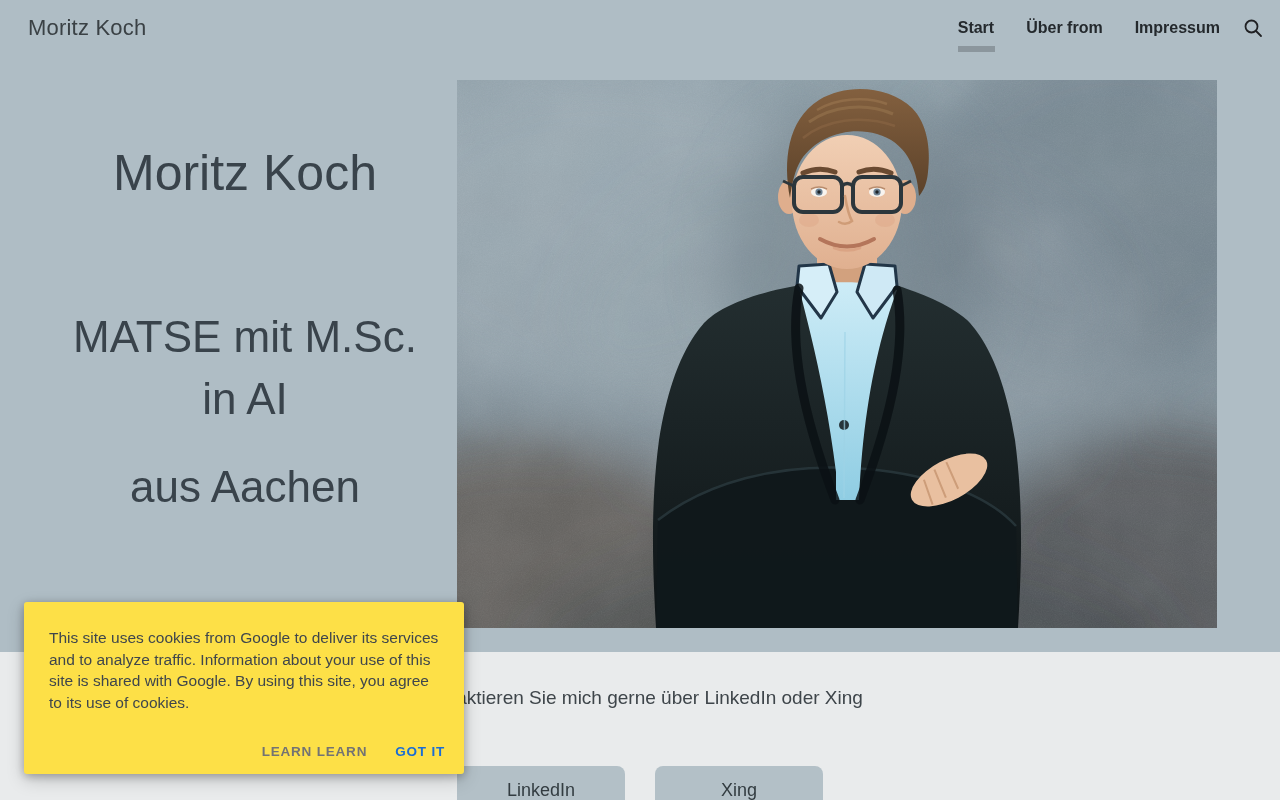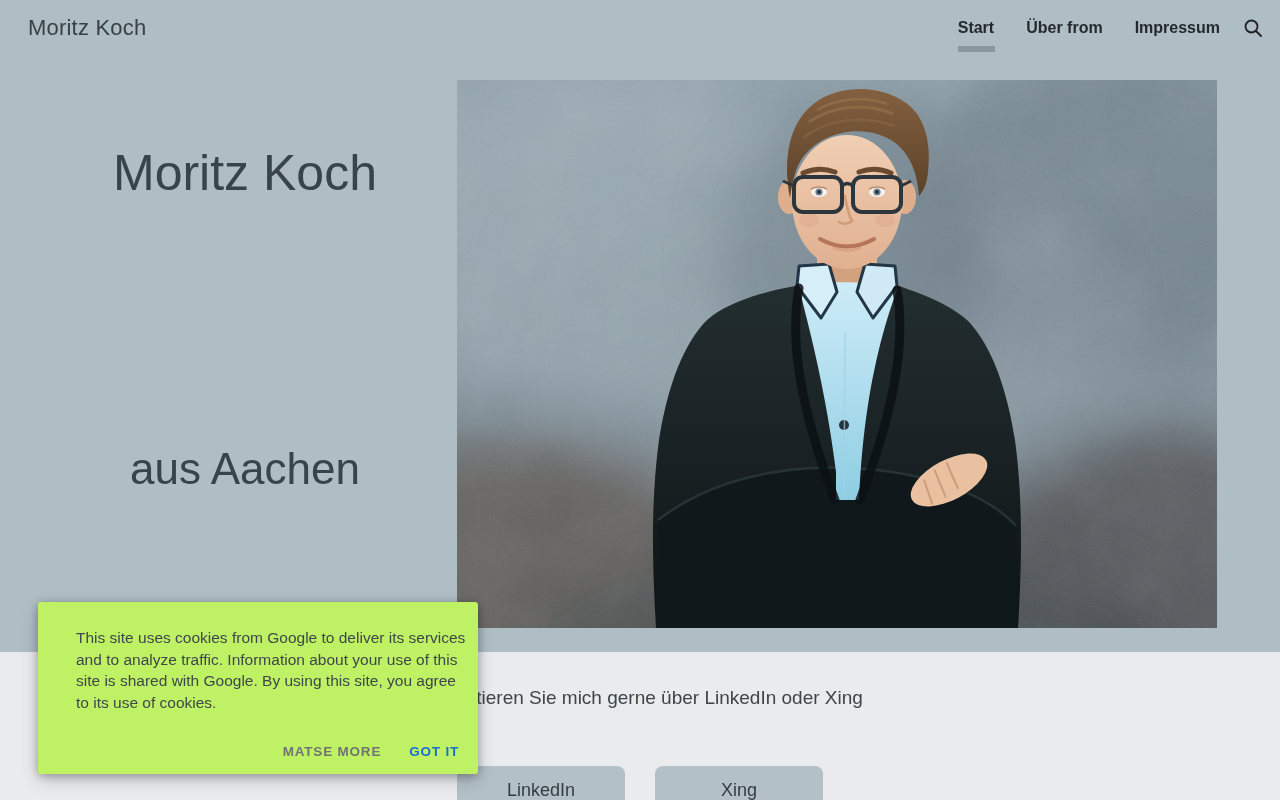--- a/index.html
+++ b/index.html
@@ -19,54 +19,55 @@
                    background:#8b969d; }
   .search-btn { position:absolute; right:14px; top:16px; width:26px; height:26px;
                 display:flex; align-items:center; justify-content:center; cursor:pointer; background:none; border:none; }
 
   
   .hero { position:absolute; top:56px; left:0; width:1280px; height:596px; background:#afbdc5; }
   .hero-title { position:absolute; left:63px; top:85px; width:364px; text-align:center;
                 font-size:50px; line-height:64px; font-weight:300; color:#39434b; }
   .hero-sub1 { position:absolute; left:63px; top:250px; width:364px; text-align:center;
                font-size:44px; line-height:62px; font-weight:300; color:#39434b; }
-  .hero-sub2 { position:absolute; left:63px; top:382px; width:364px; text-align:center;
+  .hero-sub2 { position:absolute; left:63px; top:400px; width:364px; text-align:center;
                font-size:44px; line-height:62px; font-weight:300; color:#39434b; }
   .portrait { position:absolute; left:457px; top:24px; width:760px; height:548px; overflow:hidden; }
   .portrait svg { display:block; width:760px; height:548px; }
 
   
   .contact { position:absolute; top:652px; left:0; width:1280px; height:148px; background:#e9ebec; }
   .contact-message { position:absolute; top:35px; left:0; width:1280px; text-align:center;
                      font-size:19px; color:#3e454a; }
   .contact-buttons { position:absolute; top:114px; left:0; width:1280px;
                      display:flex; justify-content:center; gap:30px; }
   .contact-btn { width:168px; height:48px; background:#b3c0c7; border:none; border-radius:8px;
                  font-family:"Liberation Sans", sans-serif; font-size:18px; color:#333c41;
                  display:flex; align-items:center; justify-content:center; cursor:pointer; }
 
   
-  .cookie { position:fixed; left:24px; top:602px; width:440px; background:#bef264;
+  .cookie { position:fixed; left:24px; top:602px; width:440px; background:#fde047;
             border-radius:3px; box-shadow:0 2px 10px rgba(0,0,0,.28), 0 6px 18px rgba(0,0,0,.18);
-            padding:25px 17px 15px 38px; z-index:100;margin-left:14px; }
+            padding:25px 17px 15px 25px; z-index:100; }
   .cookie-message { width:392px; font-size:15.5px; line-height:21.5px; color:#3f464c; }
   .cookie-actions { display:flex; justify-content:flex-end; align-items:center; gap:28px;
                     margin-top:31px; padding-right:2px; }
   .cookie-link { background:none; border:none; font-family:"Liberation Sans", sans-serif;
                  font-size:13.5px; font-weight:700; letter-spacing:.8px; cursor:pointer; }
   .learn-more { color:#737373; }
   .got-it { color:#1a6dd5;text-align:center; }
 </style>
 </head>
 <body>
 
 <div class="page">
 
   <div class="hero">
     <h1 class="hero-title">Moritz Koch</h1>
+    <div class="hero-sub1">MATSE mit M.Sc. in AI</div>
     <div class="hero-sub2">aus Aachen</div>
 
     <div class="portrait">
       <svg viewBox="0 0 760 548" preserveAspectRatio="none" aria-hidden="true">
         <defs>
           <linearGradient id="bgG" x1="0" y1="0" x2="0" y2="1">
             <stop offset="0" stop-color="#8fa1ab"></stop>
               <stop offset="1" stop-color="#75848e"></stop>
           </linearGradient>
           <linearGradient id="blazerG" x1="0" y1="0" x2="0" y2="1">
@@ -201,18 +202,18 @@
     <div class="contact-message">Kontaktieren Sie mich gerne über LinkedIn oder Xing</div>
     <div class="contact-buttons">
       <button class="contact-btn">LinkedIn</button>
       <button class="contact-btn">Xing</button>
     </div>
   </div>
 
   <div class="cookie">
     <div class="cookie-message">This site uses cookies from Google to deliver its services and to analyze traffic. Information about your use of this site is shared with Google. By using this site, you agree to its use of cookies.</div>
     <div class="cookie-actions">
-      <button class="cookie-link learn-more">MATSE MORE</button>
+      <button class="cookie-link learn-more">LEARN LEARN</button>
       <button class="cookie-link got-it">GOT IT</button>
     </div>
   </div>
 
 </div>
 
 </body></html>

